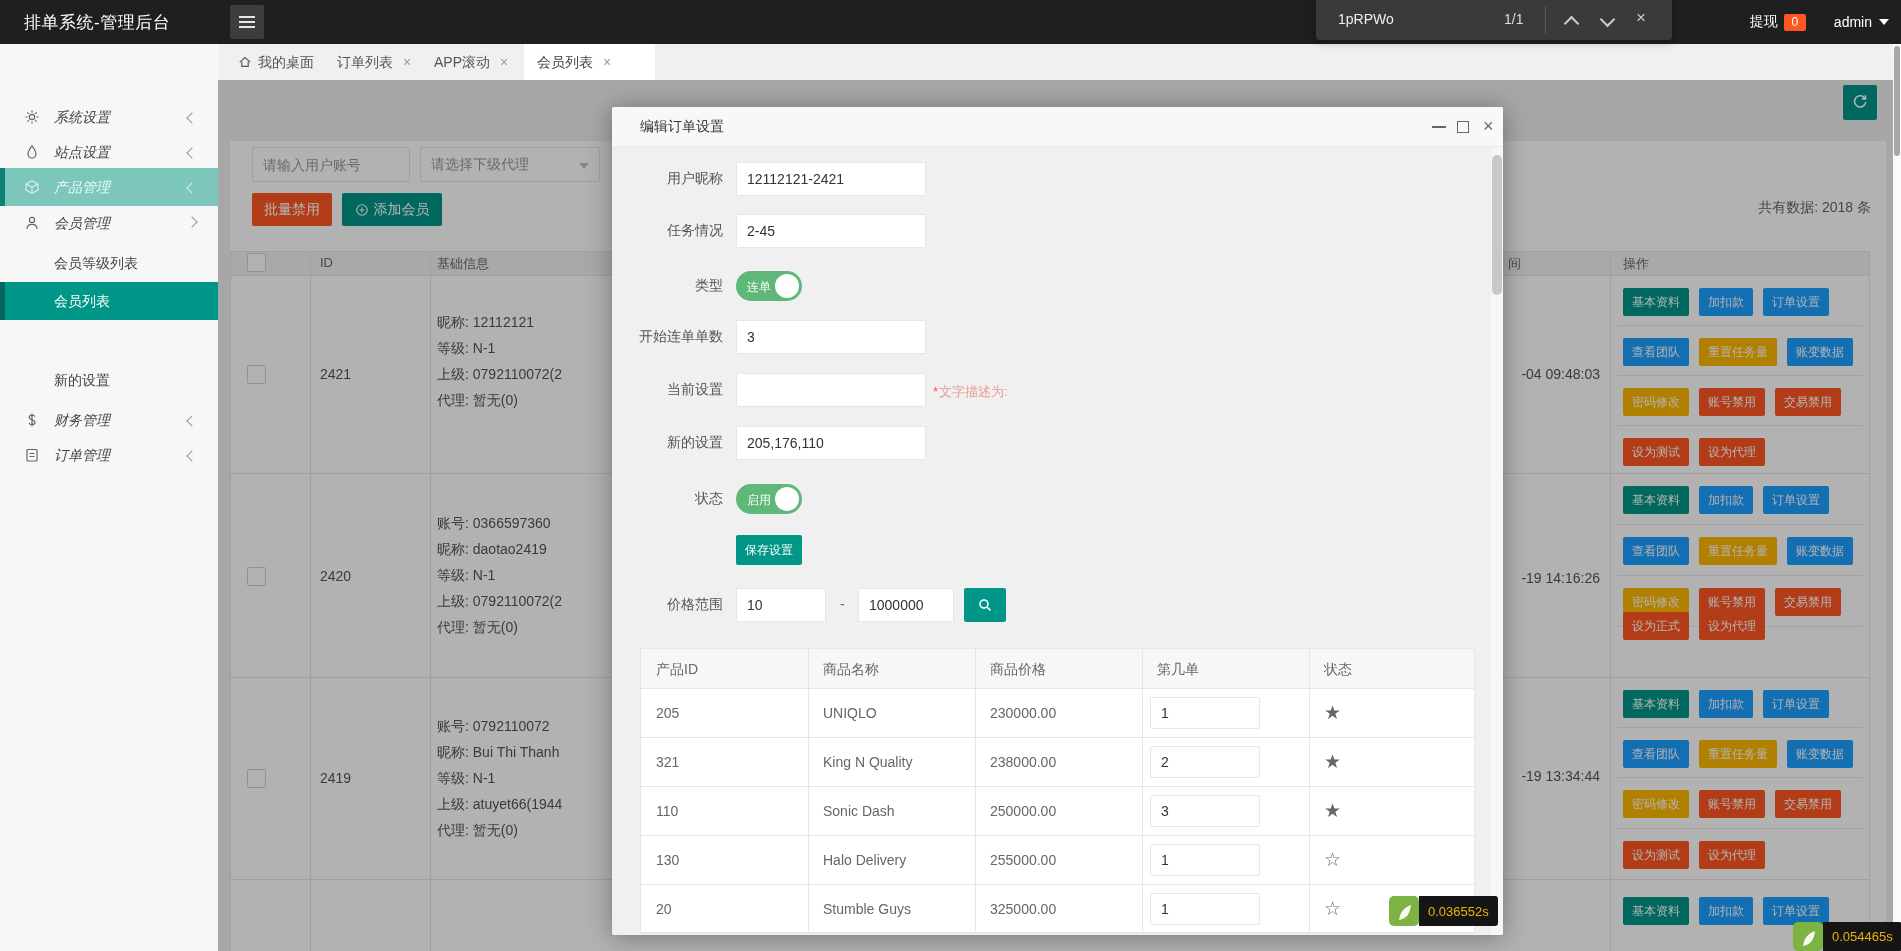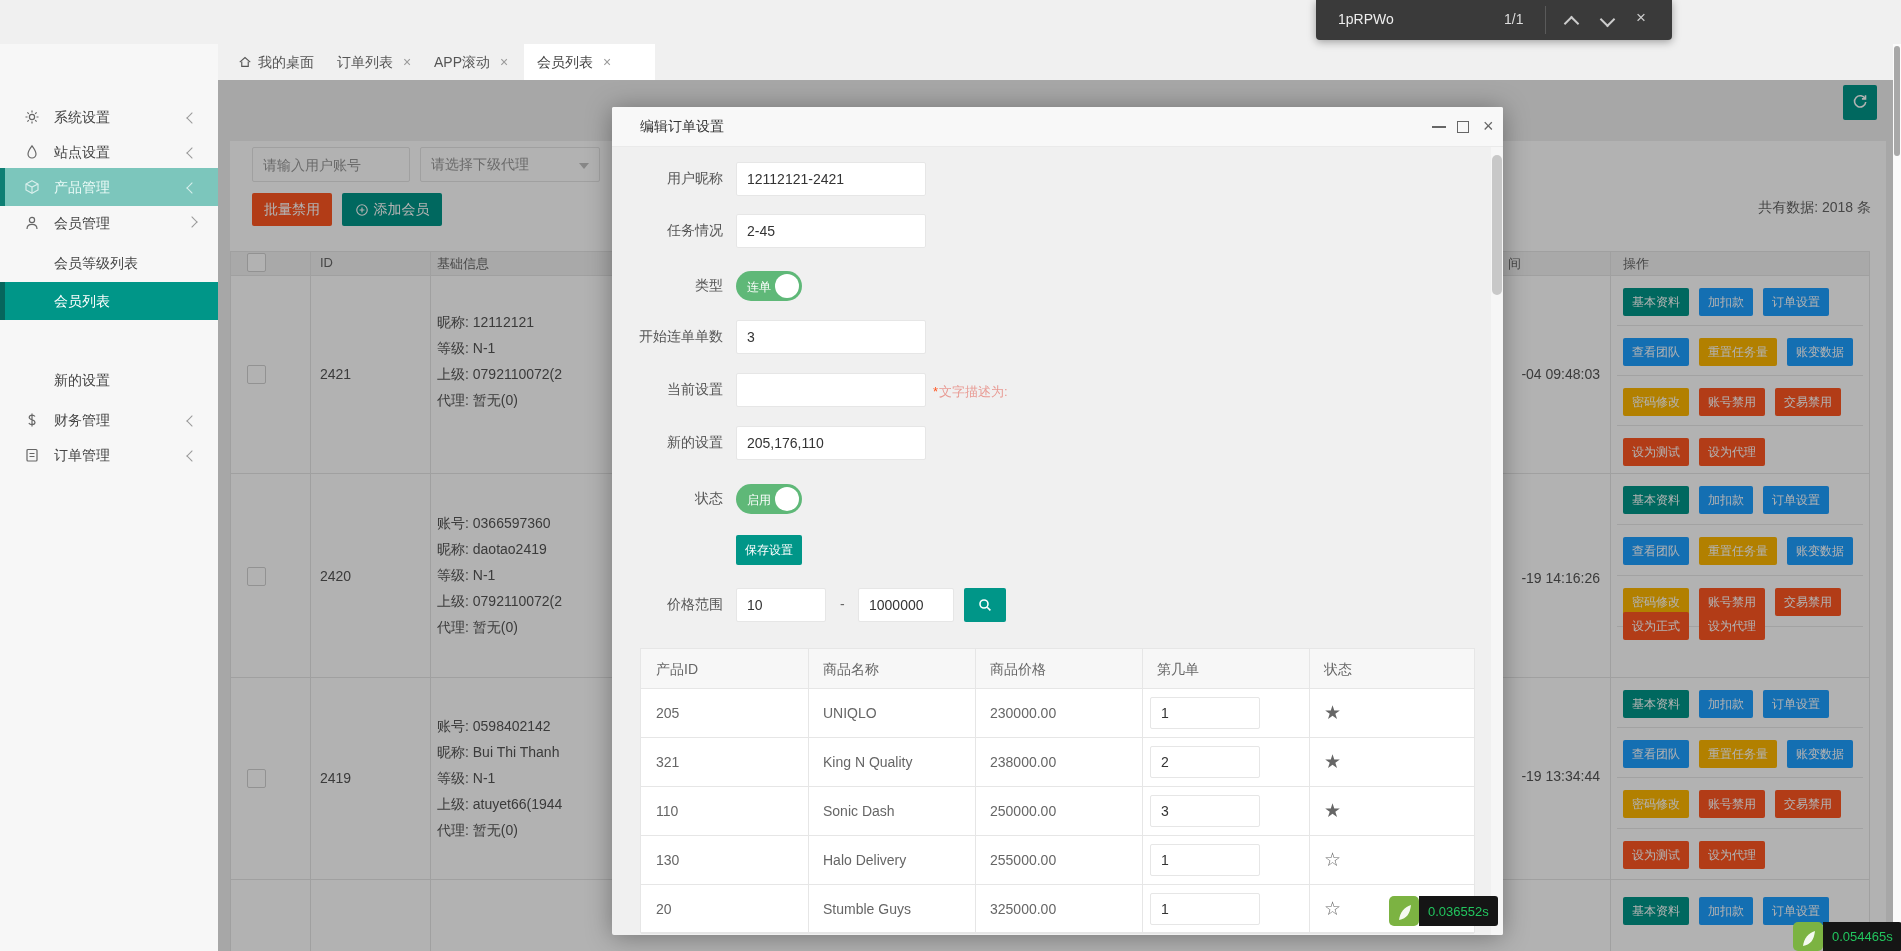--- a/index.html
+++ b/index.html
@@ -26,21 +26,21 @@
   .find-count{position:absolute;left:188px;top:11px;color:#ddd;}
   .find-div{position:absolute;left:229px;top:6px;width:1px;height:28px;background:#5a5a5a;}
   .find-chev{position:absolute;width:9px;height:9px;border-color:#ccc;cursor:pointer;}
   .chev-up{border-top:2px solid #ccc;border-left:2px solid #ccc;transform:rotate(45deg);left:250px;top:18px;}
   .chev-dn{border-bottom:2px solid #ccc;border-left:2px solid #ccc;transform:rotate(-45deg);left:286px;top:14px;}
   .find-close{position:absolute;left:320px;top:8px;font-size:17px;color:#ccc;cursor:pointer;}
 
   
   .sidebar{position:absolute;left:0;top:44px;width:218px;height:907px;background:#f7f7f7;z-index:30;}
   .side-item{position:absolute;left:0;width:218px;height:38px;line-height:38px;font-size:14px;color:#444;cursor:pointer;}
-  .side-item .lbl{position:absolute;left:54px;}
+  .side-item .lbl{position:absolute;left:54px;font-style:italic;}
   .side-item .ico{position:absolute;left:24px;top:11px;width:16px;height:16px;color:#666;}
   .side-item .ico svg{display:block}
   .chev{position:absolute;right:22px;top:16px;width:7px;height:7px;}
   .chev-left{border-top:1px solid #999;border-left:1px solid #999;transform:rotate(-45deg);}
   .chev-down{border-left:1px solid #999;border-bottom:1px solid #999;transform:rotate(-45deg) scaleX(-1);top:14px;}
   .side-item.hovered{background:#7cc6bc;color:#eafaf7;border-left:5px solid #0e7f74;width:213px;}
   .side-item.hovered .lbl{left:49px}.side-item.hovered .ico{left:19px;color:#d8efec}
   .side-item.hovered .chev-left{border-color:#d8efec;}
   .side-sub{position:absolute;left:0;width:218px;height:38px;line-height:38px;font-size:14px;color:#444;cursor:pointer;}
   .side-sub .lbl{position:absolute;left:54px;}
@@ -124,31 +124,49 @@
          font-size:14px;color:#333;padding:0 10px;box-sizing:border-box;font-family:inherit;background:#fff;}
   .pt-star{position:absolute;left:683px;top:12px;font-size:19px;color:#666;}
 
   
   .m-sb{position:absolute;left:879px;top:40px;width:12px;height:788px;background:#f6f6f6;}
   .m-sb .th{position:absolute;left:1px;top:8px;width:10px;height:140px;background:#c8c8c8;border-radius:5px;}
   .m-sb .dn{position:absolute;left:1px;top:762px;font-size:11px;color:#888;}
 
   
   .perf{position:absolute;z-index:70;display:flex;align-items:stretch;}
-  .perf .pbox{background:#151515;color:#22c55e;display:flex;align-items:center;padding:0 9px;border-radius:0 3px 3px 0;}
+  .perf .pbox{background:#151515;color:#eab308;display:flex;align-items:center;padding:0 9px;border-radius:0 3px 3px 0;}
   .perf-inner{left:1389px;top:896px;height:30px;font-size:13px;}
   .perf-outer{left:1793px;top:922px;height:29px;font-size:13px;}
   .leaf{border-radius:5px;background:#7CB342;position:relative;overflow:hidden;flex:none;}
   .leaf svg{position:absolute;left:0;top:0;}
 </style>
 </head>
 <body>
 
 <div class="stage">
 
+  <div class="header">
+    <div class="app-title">排单系统-管理后台</div>
+    <div class="hamburger">
+        <i></i>
+        <i></i>
+        <i></i>
+      </div>
+    <div class="hdr-right">
+      <div class="withdraw">
+        <span>提现</span>
+        <span class="wd-badge">0</span>
+      </div>
+      <div class="user">
+        <span>admin</span>
+        <span class="caret"></span>
+      </div>
+    </div>
+  </div>
 
   <div class="findbar">
     <span class="find-query">1pRPWo</span>
     <span class="find-count">1/1</span>
     <span class="find-div"></span>
     <span class="find-chev chev-up"></span>
     <span class="find-chev chev-dn"></span>
     <span class="find-close">×</span>
   </div>
 
@@ -340,21 +358,21 @@
   </div>
   <div class="op-line" style="top:626px"></div>
   <div class="ops" style="top:612px">
     <span class="btn red">设为正式</span>
     <span class="btn red">设为代理</span>
   </div>
 
   <span class="cb" style="left:247px;top:769px"></span>
   <div class="cell-id" style="top:770px">2419</div>
   <div class="info" style="top:713px">
-    <div>账号: 0598402142</div>
+    <div>账号: 0792110072</div>
     <div>昵称: Bui Thi Thanh</div>
     <div>等级: N-1</div>
     <div>上级: atuyet66(1944</div>
     <div>代理: 暂无(0)</div>
   </div>
   <div class="cell-time" style="top:768px">-19 13:34:44</div>
   <div class="ops" style="top:690px">
     <span class="btn teal">基本资料</span>
     <span class="btn blue">加扣款</span>
     <span class="btn blue">订单设置</span>

